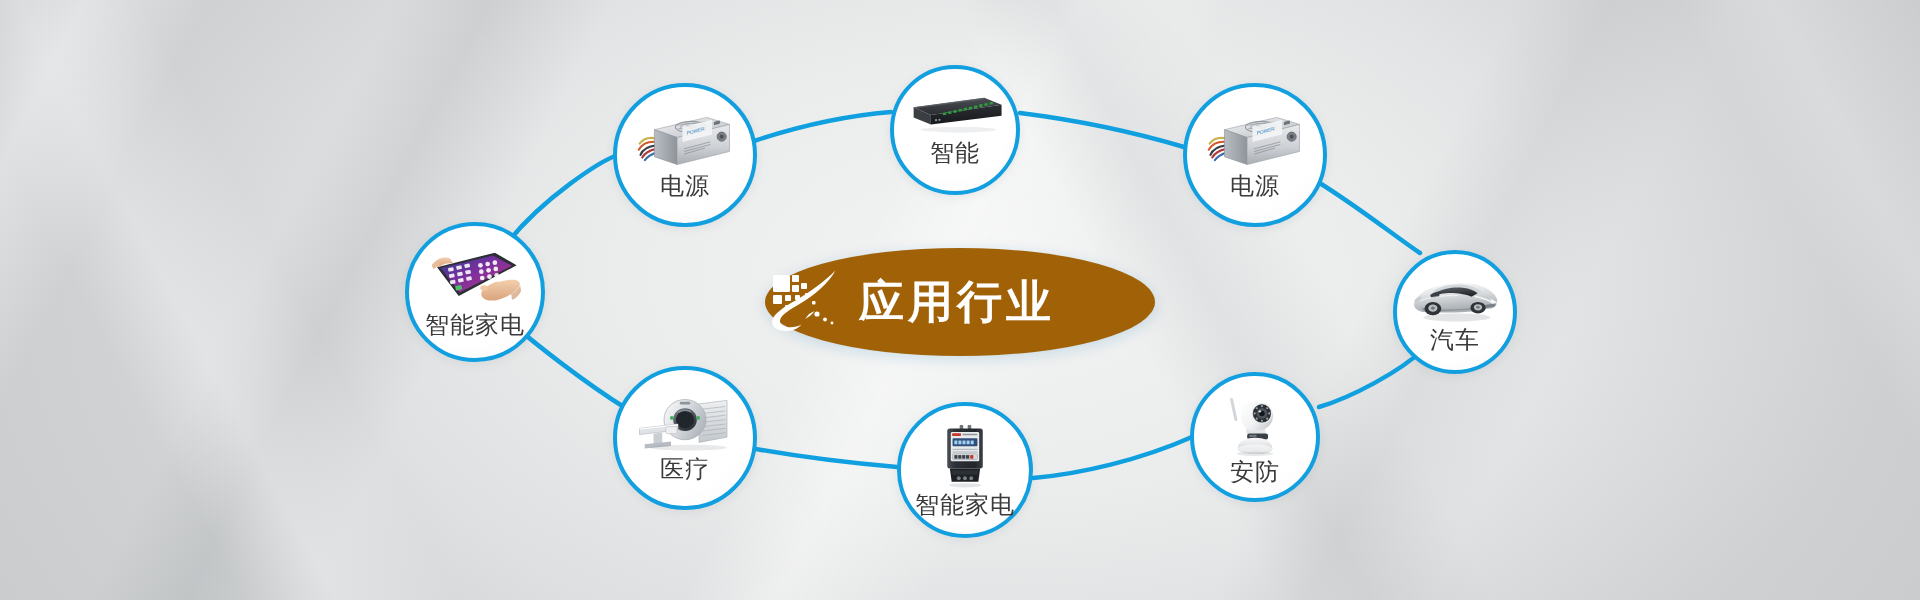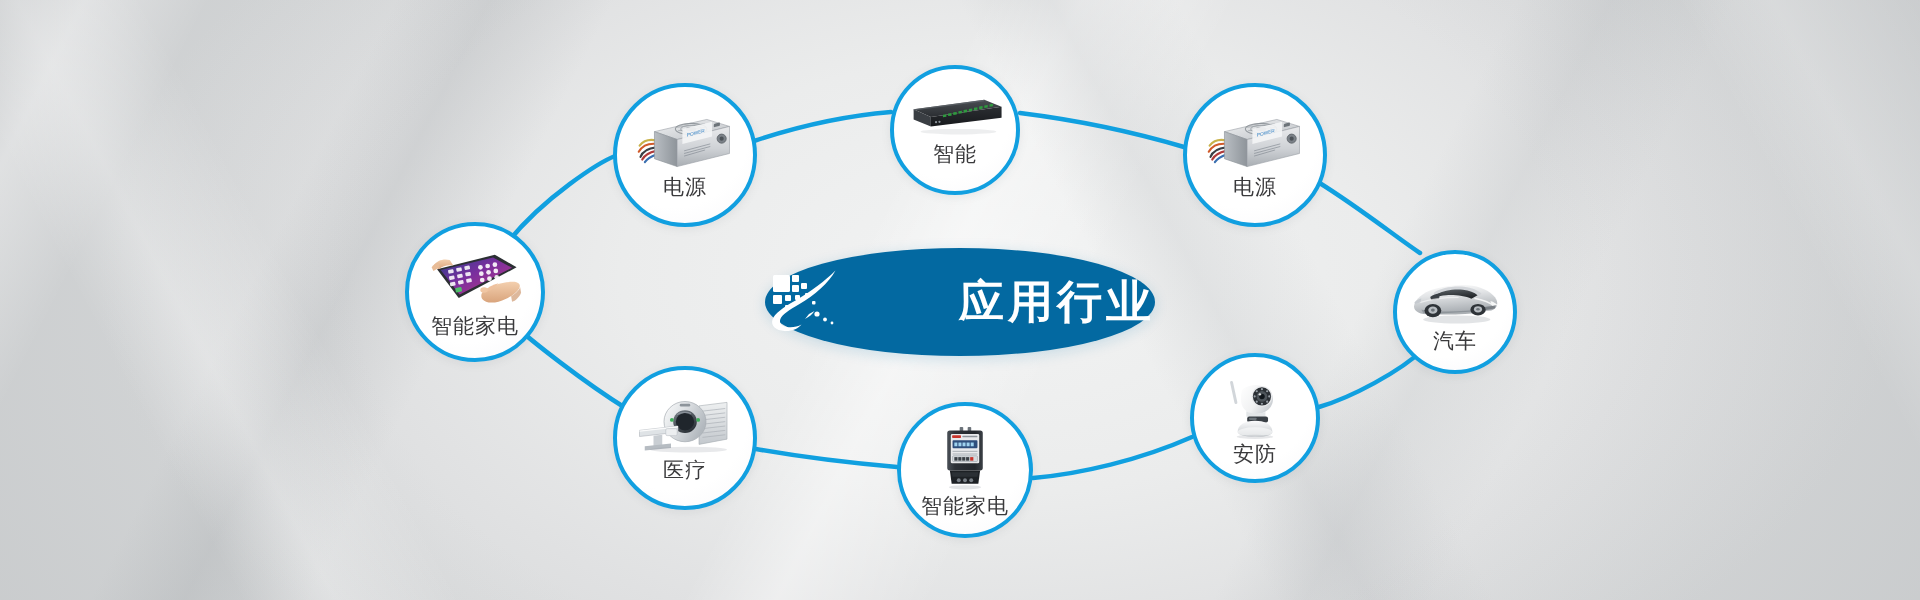--- a/index.html
+++ b/index.html
@@ -52,28 +52,28 @@
     border:4px solid #119fe0;
     box-sizing:border-box;
     display:flex;flex-direction:column;align-items:center;justify-content:center;
     box-shadow:0 2px 10px rgba(90,100,110,.10);
   }
   .node .art{
     display:flex;align-items:center;justify-content:center;
     width:100%;
   }
   .node .label{
-    color:#3a3a3c;font-size:21px;line-height:1;letter-spacing:1px;white-space:nowrap;
+    color:#3a3a3c;font-size:24px;line-height:1;letter-spacing:1px;white-space:nowrap;
     font-family:"Liberation Sans","DejaVu Sans",sans-serif;
   }
 
   
   .badge{
-    position:absolute;display:flex;align-items:center;justify-content:space-between;gap:16px;
-    background:#0369a1;border-radius:50%;
+    position:absolute;display:flex;align-items:center;justify-content:flex-start;gap:16px;
+    background:#a16207;border-radius:50%;
     box-shadow:0 3px 14px rgba(16,120,175,.18);
   }
   .badge .badge-text{
     color:#ffffff;font-size:45px;font-weight:bold;letter-spacing:4px;white-space:nowrap;
     font-family:"Liberation Sans","DejaVu Sans",sans-serif;
   }
   .badge .badge-logo{width:78px;height:70px;flex:0 0 auto;}
 </style>
 </head>
 <body>
@@ -306,21 +306,21 @@
           <ellipse cx="78" cy="39.5" rx="4.6" ry="3.5" fill="#b7bcc1"></ellipse>
           <ellipse cx="78" cy="39.5" rx="2" ry="1.5" fill="#6e757b"></ellipse>
         </g>
 
         <path d="M6 32 C 8 29.5 11 28 14 27.4 L 13 31.5 L 7 33.5 Z" fill="#c6cacf"></path>
       </svg>
     </div>
     <div class="label">汽车</div>
   </div>
 
-  <div class="node" style="left:1190px;top:353px;width:130px;height:130px;text-align:right;">
+  <div class="node" style="left:1190px;top:372px;width:130px;height:130px;text-align:right;">
     <div class="art" style="margin-bottom:4px;">
       <svg viewBox="0 0 76 76" width="66" height="66" aria-hidden="true">
         <defs>
           <linearGradient id="camBody" x1="0" y1="0" x2="1" y2="0.6">
             <stop offset="0%" stop-color="#ffffff"></stop>
             <stop offset="62%" stop-color="#f0f1f2"></stop>
             <stop offset="100%" stop-color="#ccd0d4"></stop>
           </linearGradient>
           <linearGradient id="camBase" x1="0" y1="0" x2="0" y2="1">
             <stop offset="0%" stop-color="#fbfbfc"></stop>

